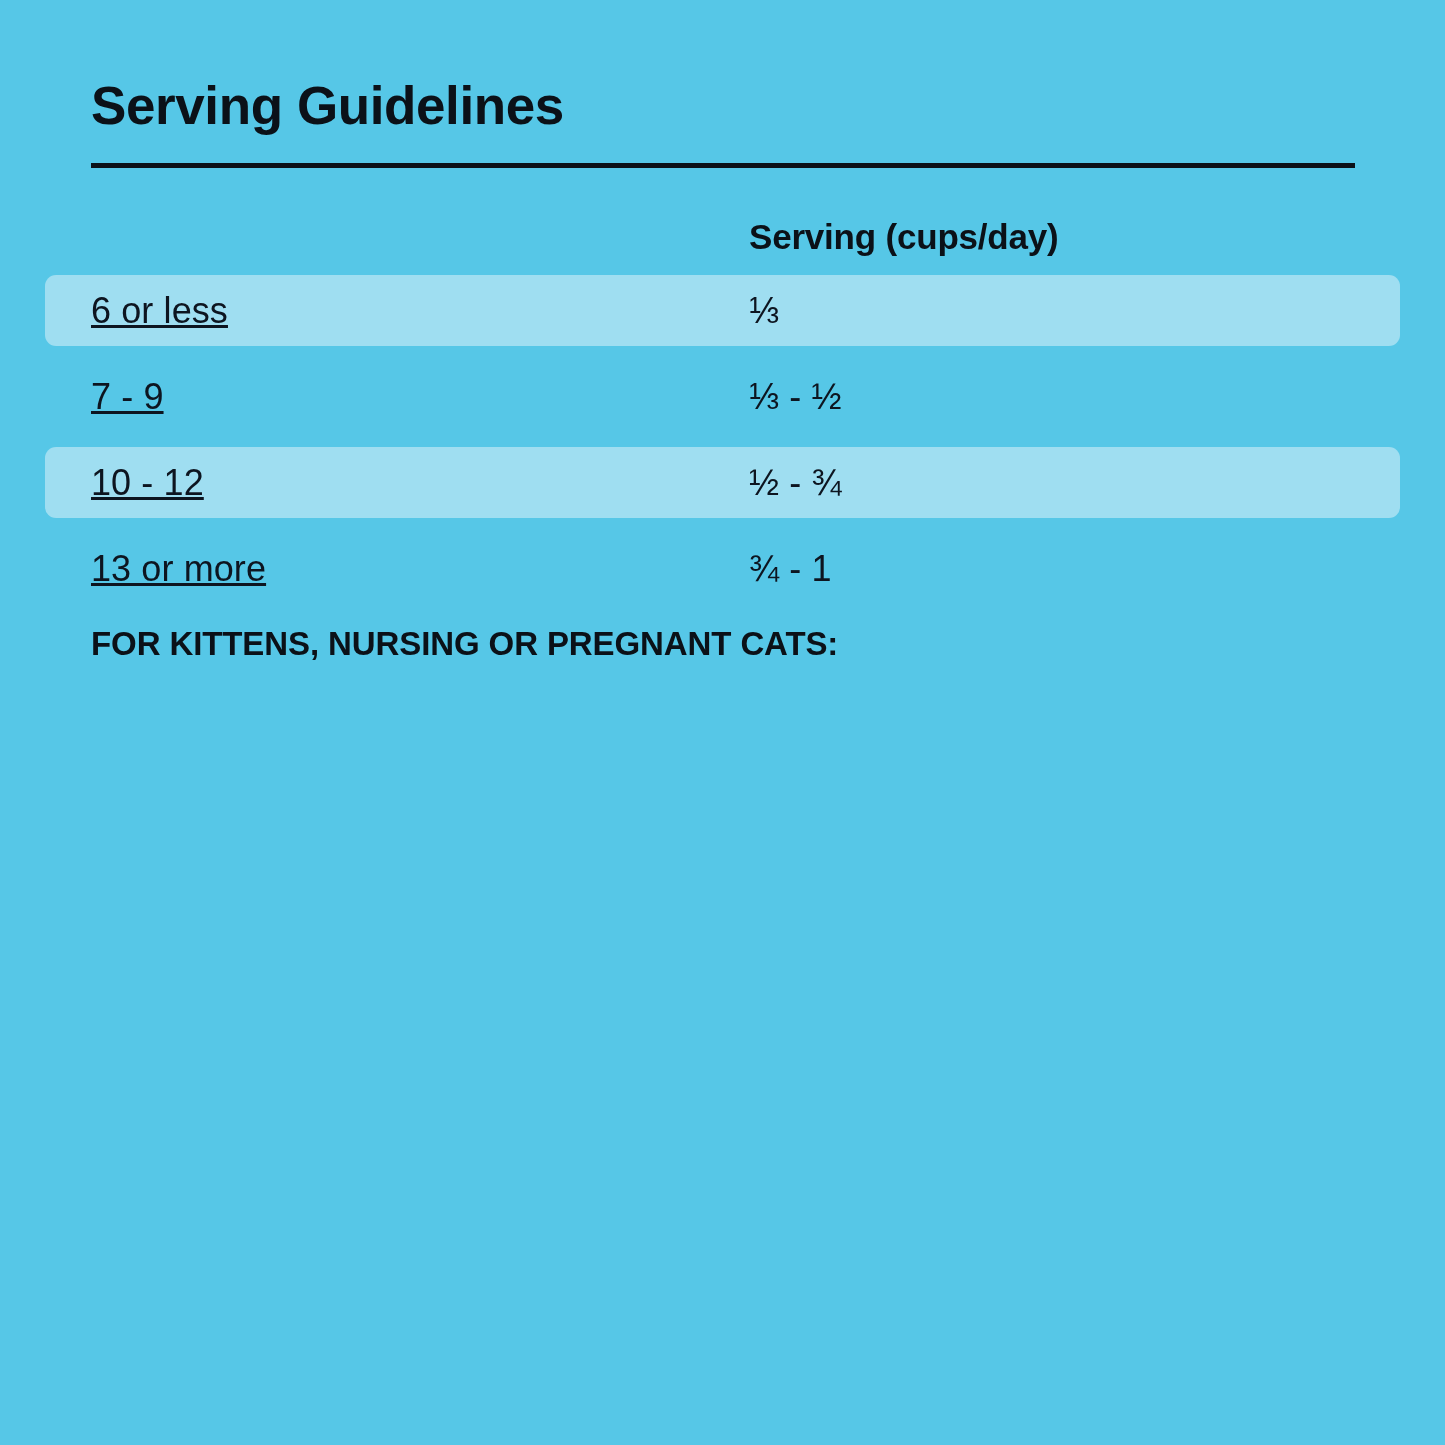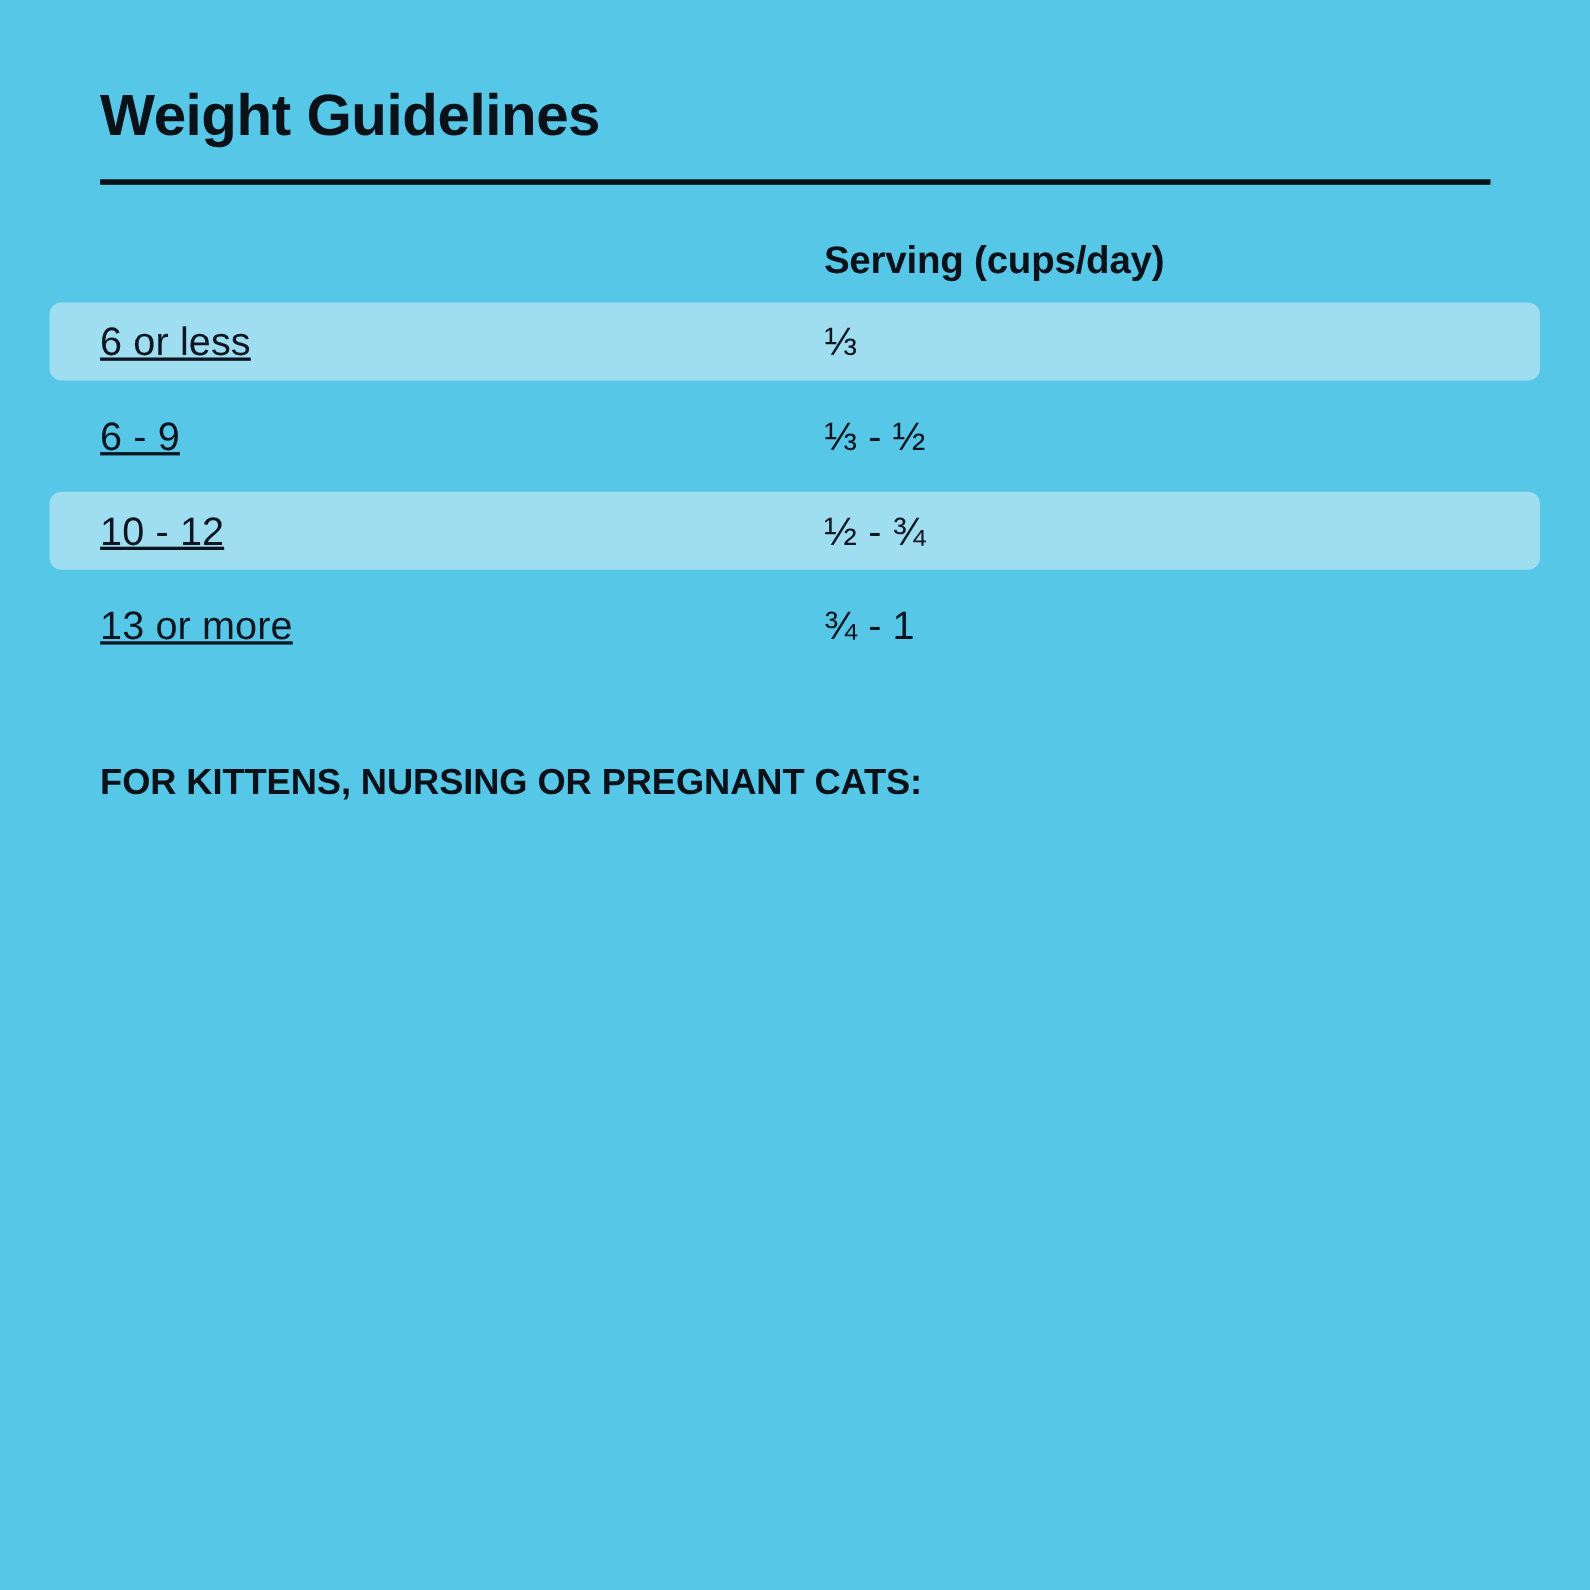--- a/index.html
+++ b/index.html
@@ -104,21 +104,21 @@
     color: #0d1520;
     white-space: nowrap;
   }
   .cell.col-weight  { left: 91px; text-decoration: underline;  }
   .cell.col-serving { left: 749px; }
 
   
   .note {
     position: absolute;
     left: 91px;
-    top: 691px;
+    top: 624px;
     width: 1195px;
   }
 
   .note-heading {
     font-size: 33px;
     font-weight: 700;
     letter-spacing: -0.1px;
     line-height: 1.22;
     color: #0b1118;
     margin: 0 0 6px 0;
@@ -132,41 +132,41 @@
     letter-spacing: -0.1px;
     color: #0d1520;
     margin: 0;
   }
 </style>
 </head>
 <body>
 
 <div class="panel">
 
-  <div class="title">Weight Guidelines</div>
+  <div class="title">Serving Guidelines</div>
 
   <div class="title-rule"></div>
 
   <div class="table">
 
     <div class="thead">
       <div class="th col-serving">Serving (cups/day)</div>
     </div>
 
     <div class="rows">
 
       <div class="row striped">
         <div class="row-band"></div>
         <div class="cell col-weight">6 or less</div>
         <div class="cell col-serving">⅓</div>
       </div>
 
       <div class="row">
         <div class="row-band"></div>
-        <div class="cell col-weight">6 - 9</div>
+        <div class="cell col-weight">7 - 9</div>
         <div class="cell col-serving">⅓ - ½</div>
       </div>
 
       <div class="row striped">
         <div class="row-band"></div>
         <div class="cell col-weight">10 - 12</div>
         <div class="cell col-serving">½ - ¾</div>
       </div>
 
       <div class="row">

